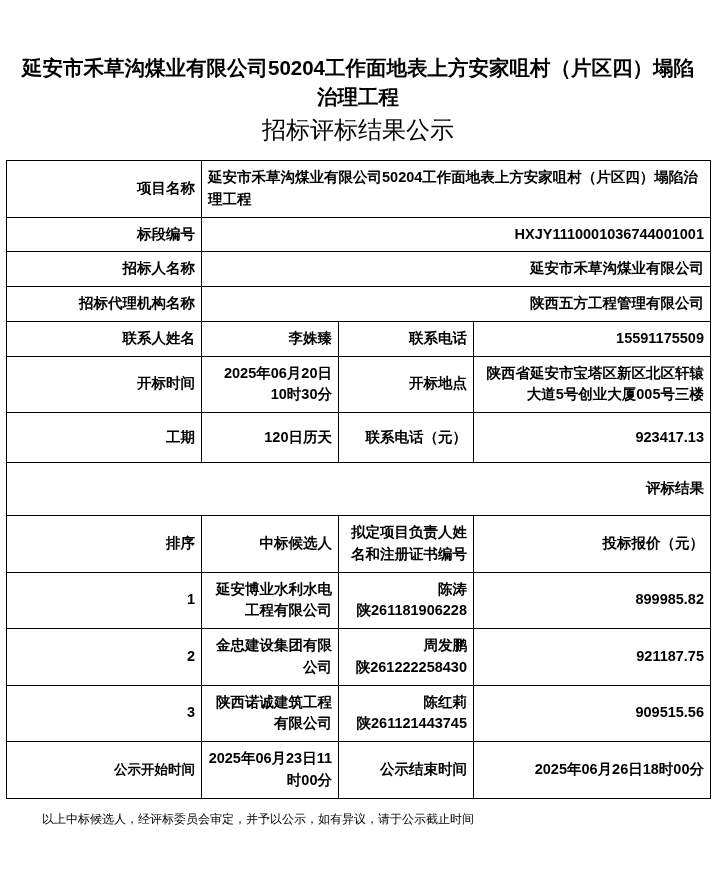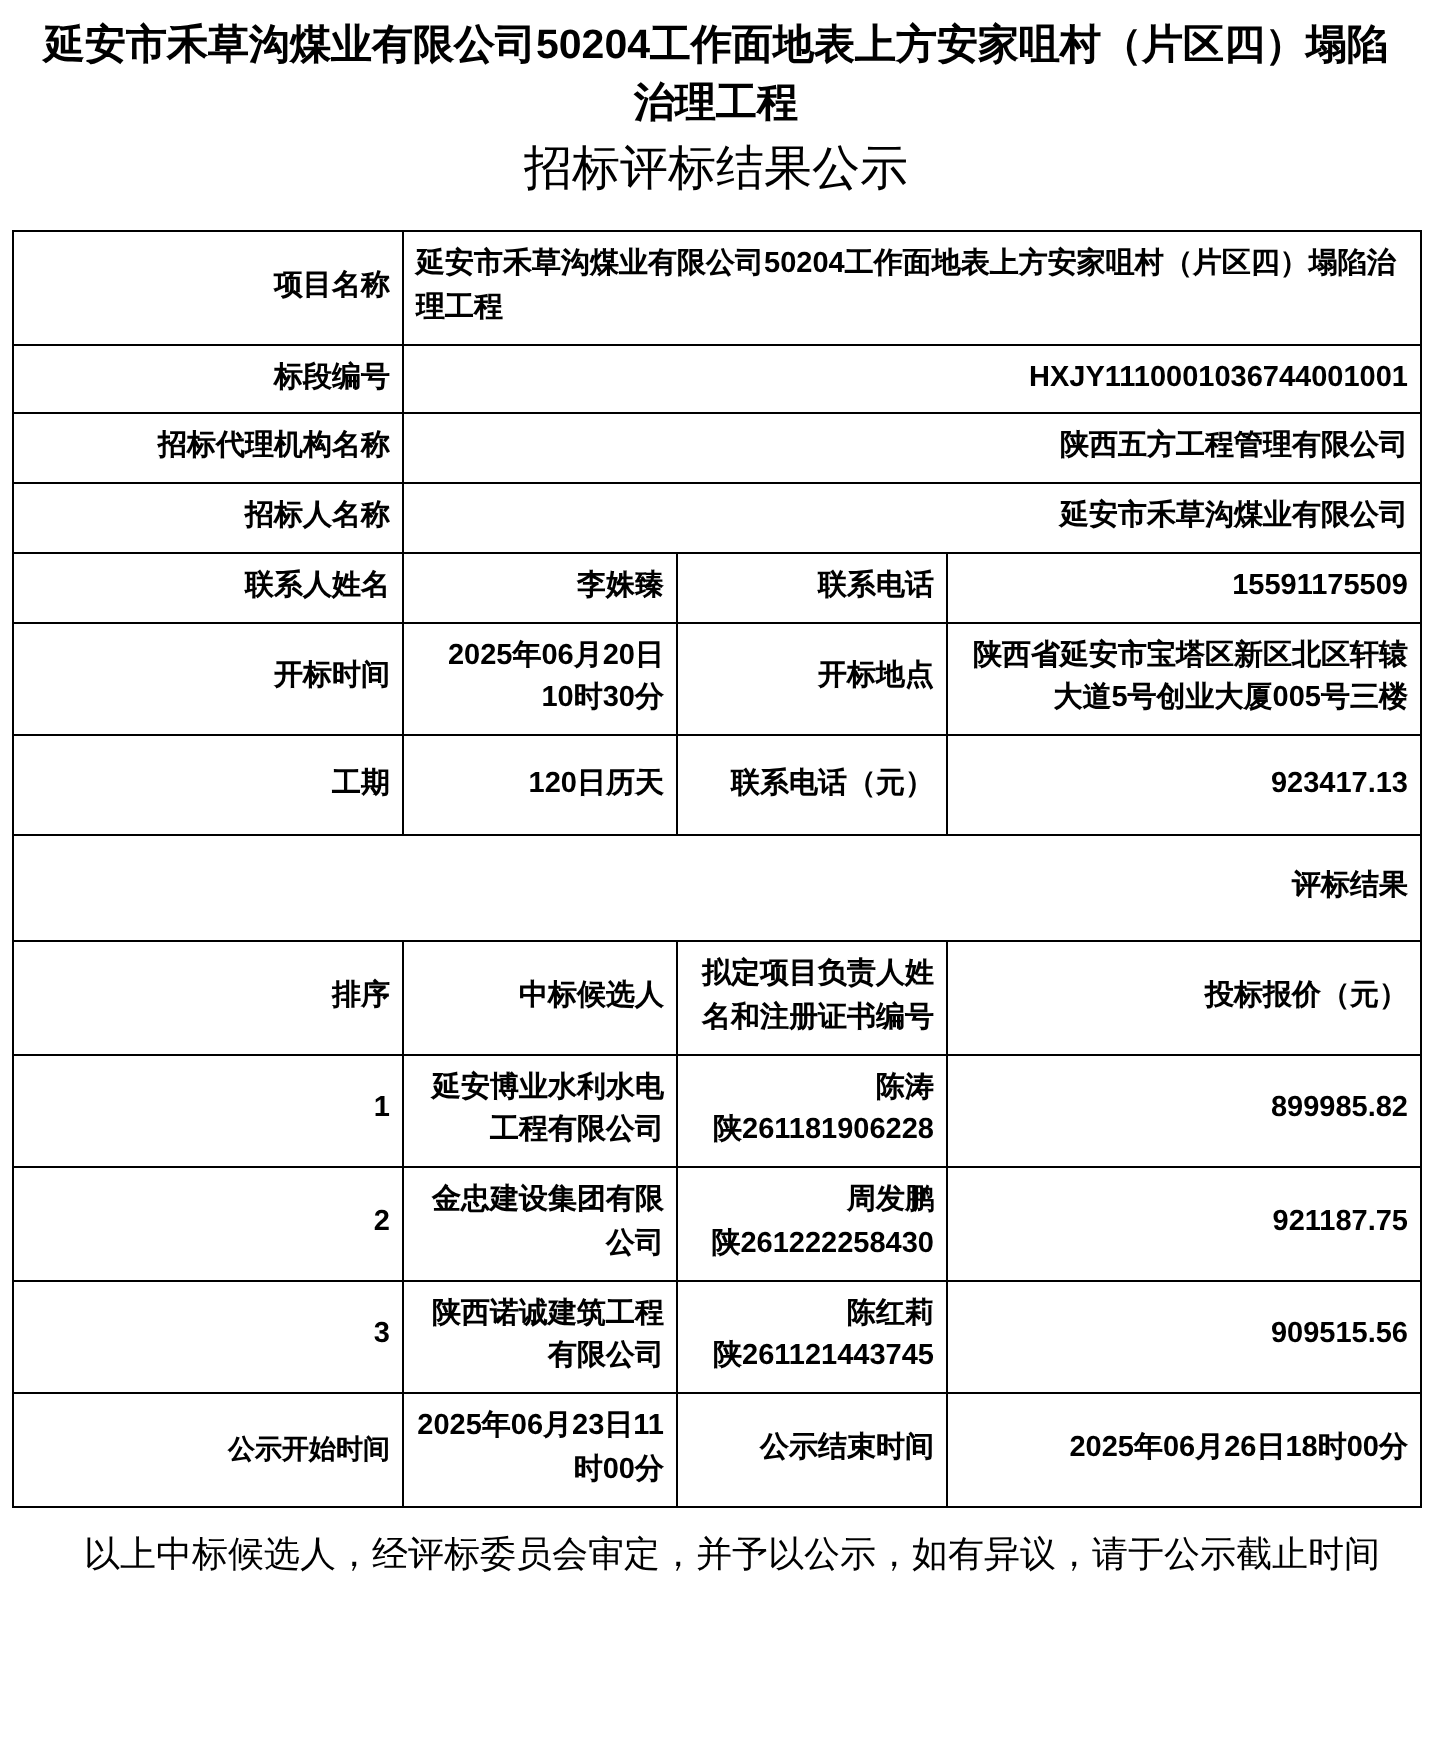--- a/index.html
+++ b/index.html
@@ -11,20 +11,21 @@
     width: 716px;
     height: 870px;
     font-family: "Liberation Sans", sans-serif;
     color: #000000;
     overflow: hidden;
   }
   .page {
     width: 716px;
     box-sizing: border-box;
     padding: 0 6px;
+    margin-top: 45px;
   }
   .title-block {
     text-align: center;
     padding: 8px 14px 2px 14px;
   }
   .title-main {
     font-size: 20.5px;
     font-weight: bold;
     line-height: 1.42;
     letter-spacing: 0px;
@@ -46,25 +47,24 @@
     font-size: 14.5px;
     padding: 6px 6px;
     vertical-align: middle;
     line-height: 1.5;
   }
   .c { text-align: right; }
   .l { text-align: left; }
   .b { font-weight: bold; }
   .tall { height: 50px; padding-left: 40px; }
   .footer {
-    font-size: 18px;
+    font-size: 12px;
     line-height: 1.7;
     padding: 10px 4px 0 4px;
     text-indent: 0;
-    font-family: Liberation Mono, monospace;
   }
   .footer p {
     margin: 0;
   }
   .footer .ind {
     text-indent: 32px;
   }
 </style>
 </head>
 <body>
@@ -86,26 +86,26 @@
     <tbody>
       <tr>
         <td class="c b">项目名称</td>
         <td class="l b" colspan="3">延安市禾草沟煤业有限公司50204工作面地表上方安家咀村（片区四）塌陷治理工程</td>
       </tr>
       <tr>
         <td class="c b">标段编号</td>
         <td class="c b" colspan="3">HXJY1110001036744001001</td>
       </tr>
       <tr>
+        <td class="c b">招标人名称</td>
+        <td class="c b" colspan="3">延安市禾草沟煤业有限公司</td>
+      </tr>
+      <tr>
         <td class="c b">招标代理机构名称</td>
         <td class="c b" colspan="3">陕西五方工程管理有限公司</td>
-      </tr>
-      <tr>
-        <td class="c b">招标人名称</td>
-        <td class="c b" colspan="3">延安市禾草沟煤业有限公司</td>
       </tr>
       <tr>
         <td class="c b">联系人姓名</td>
         <td class="c b">李姝臻</td>
         <td class="c b">联系电话</td>
         <td class="c b">15591175509</td>
       </tr>
       <tr class="tall">
         <td class="c b">开标时间</td>
         <td class="c b">2025年06月20日10时30分</td>

